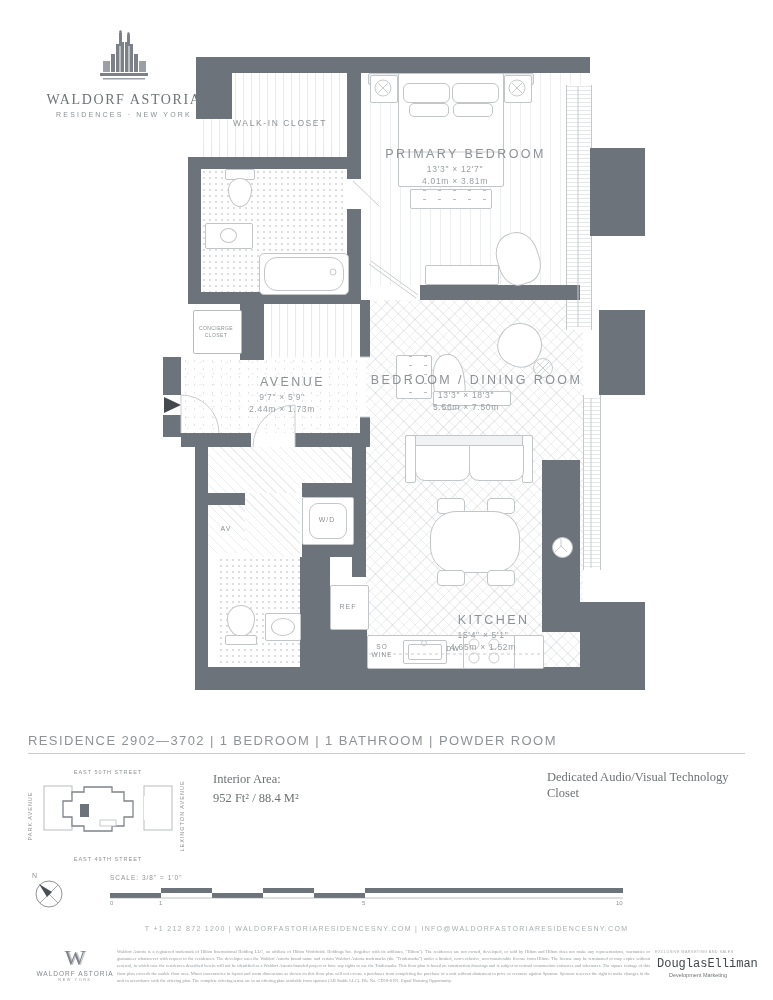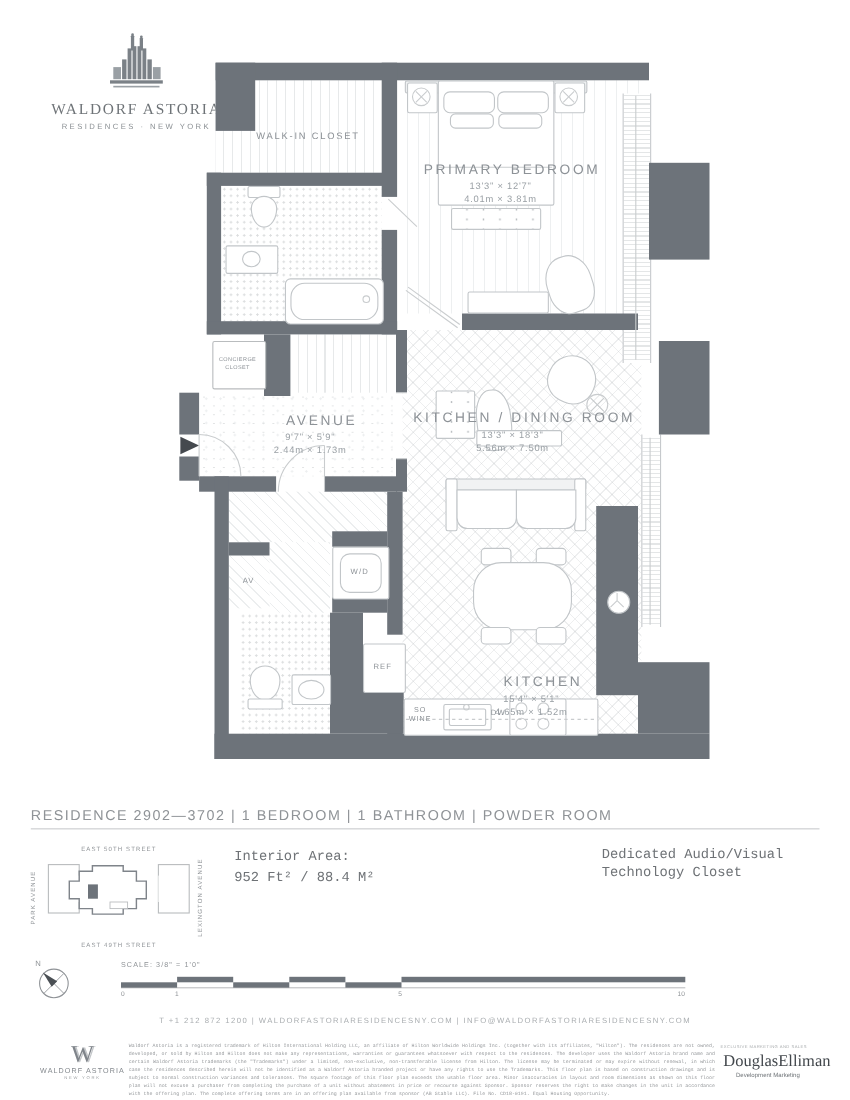--- a/index.html
+++ b/index.html
@@ -18,36 +18,36 @@
             background-size:9px 8px,13px 11px;}
   .f-win{background:repeating-linear-gradient(0deg,#fff 0 3px,#e4e6e7 3px 4px);
          border-left:1px solid #c6c9cc;border-right:1px solid #c6c9cc;}
   .furn{position:absolute;background:#fff;border:1px solid #c2c6c9;border-radius:2px;}
   .dotbg{background-image:radial-gradient(#b9bdc0 1px,transparent 1.2px);background-size:15px 9px;background-position:6px 5px;}
   .rlabel{position:absolute;transform:translateX(-50%);text-align:center;color:#8d9297;white-space:nowrap;}
   .rname{font-size:12.5px;letter-spacing:2.4px;padding-left:21px;}
   .rname-s{font-size:8.5px;letter-spacing:1.6px;}
   .rdim{font-size:8.5px;letter-spacing:.7px;color:#9aa0a5;margin-top:2.5px;}
   .alabel{position:absolute;transform:translate(-50%,-50%);font-size:7px;letter-spacing:1px;color:#8d9297;text-align:center;line-height:1.3;}
-  .serif{font-family:Liberation Mono, monospace;}
+  .serif{font-family:Liberation Serif, serif;}
   #residence-bar{position:absolute;left:28px;top:733px;font-size:13px;letter-spacing:1.4px;color:#8f9397;}
   #residence-rule{position:absolute;left:28px;top:753px;width:717px;height:1px;background:#c9cbcd;}
   .det-head{font-size:12.5px;color:#6e7276;line-height:1.55;}
   .feat{font-size:12.5px;color:#6e7276;margin-bottom:12px;}
   .ded{font-size:12.5px;color:#6e7276;line-height:1.25;margin-bottom:8px;width:205px;}
   #contact{position:absolute;left:0;top:925px;width:773px;text-align:center;font-size:7px;letter-spacing:1.3px;color:#a9adb0;}
   #legal{position:absolute;left:117px;top:948px;width:533px;font-size:4.5px;line-height:1.6;
          color:#96999c;text-align:justify;}
   #wa-footer{position:absolute;left:36px;top:948px;width:78px;text-align:center;color:#84898e;}
   #wa-mono{font-family:"Liberation Serif",serif;font-size:22px;line-height:20px;color:#7f848a;text-shadow:1.5px 0 0 #c3c6c9;}
   #wa-fname{font-size:6.5px;letter-spacing:1px;margin-top:2px;color:#84898e;}
   #wa-fcity{font-size:3.8px;letter-spacing:1.6px;margin-top:1px;color:#9a9ea1;}
   #de-block{position:absolute;left:655px;top:950px;width:100px;color:#6f7478;}
   #de-excl{font-size:3.8px;letter-spacing:.4px;color:#a9acae;margin-bottom:3px;}
-  #de-name{font-family:Liberation Serif, serif;font-size:15px;color:#42474c;}
+  #de-name{font-family:Liberation Mono, monospace;font-size:12px;color:#42474c;}
   #de-sub{font-size:5.5px;margin-left:14px;margin-top:1px;}
   #brand{position:absolute;left:28px;top:30px;width:192px;text-align:center;}
   #brand-name{font-family:"Liberation Serif",serif;font-size:14px;letter-spacing:1.6px;color:#6e7377;margin-top:2px;}
   #brand-sub{font-size:7px;letter-spacing:2.2px;color:#8b9094;margin-top:3px;}
   #plan{position:absolute;left:163px;top:57px;width:482px;height:652px;}
   svg text{font-family:"Liberation Sans",sans-serif;}
 </style>
 </head>
 <body>
 
@@ -215,21 +215,21 @@
       <div class="rname">PRIMARY BEDROOM</div>
       <div class="rdim">13'3" × 12'7"</div>
       <div class="rdim">4.01m × 3.81m</div>
     </div>
     <div class="rlabel" style="left:119px;top:318px">
       <div class="rname">AVENUE</div>
       <div class="rdim">9'7" × 5'9"</div>
       <div class="rdim">2.44m × 1.73m</div>
     </div>
     <div class="rlabel" style="left:303px;top:316px">
-      <div class="rname">KITCHEN / DINING ROOM</div>
+      <div class="rname">BEDROOM / DINING ROOM</div>
       <div class="rdim">13'3" × 18'3"</div>
       <div class="rdim">5.56m × 7.50m</div>
     </div>
     <div class="rlabel" style="left:320px;top:556px">
       <div class="rname">KITCHEN</div>
       <div class="rdim">15'4" × 5'1"</div>
       <div class="rdim">4.65m × 1.52m</div>
     </div>
     <div class="alabel" style="left:53px;top:274px;width:42px;font-size:5px;letter-spacing:.4px">CONCIERGE CLOSET</div>
     <div class="alabel" style="left:63px;top:472px">AV</div>

